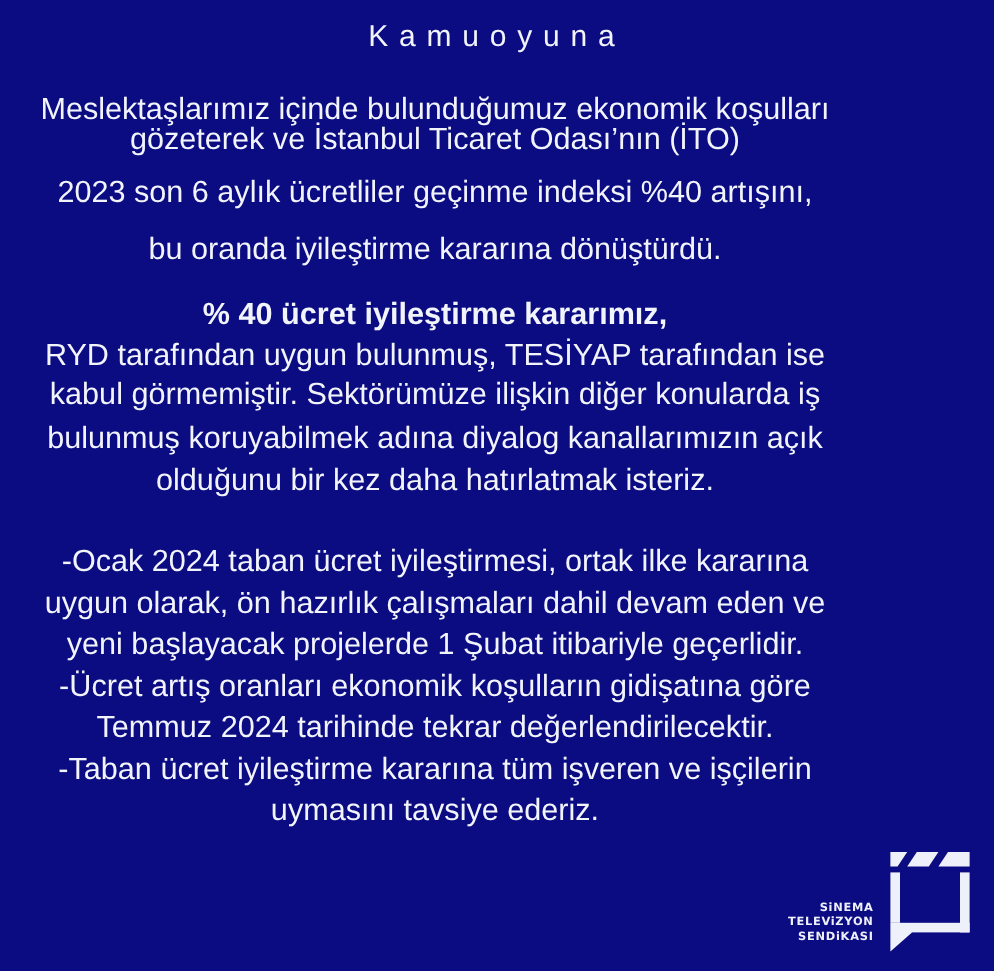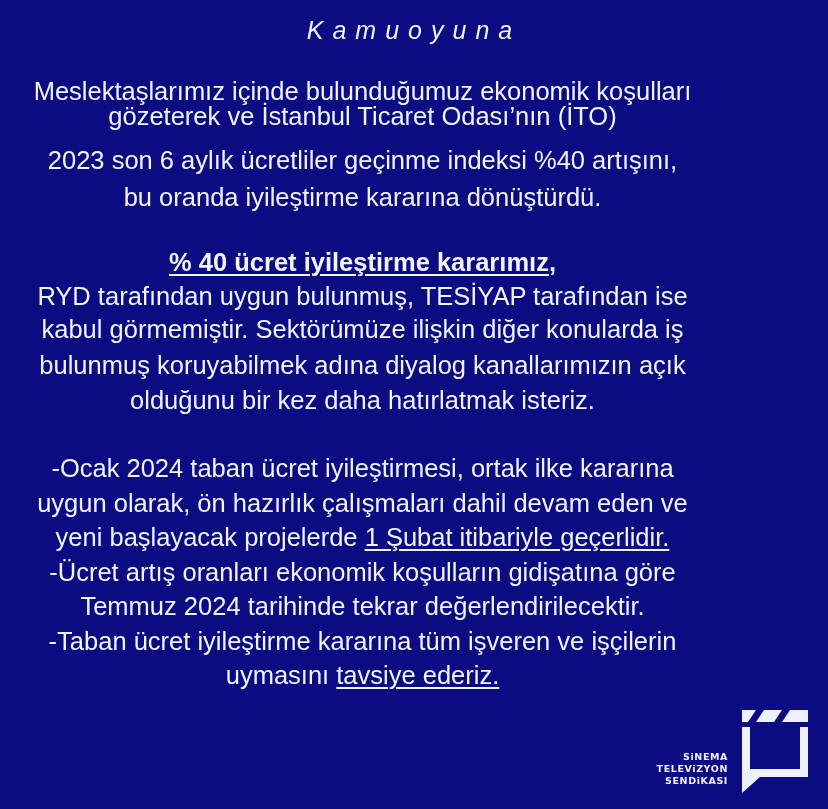--- a/index.html
+++ b/index.html
@@ -7,45 +7,44 @@
       width:828px; height:809px; overflow:hidden;
       background:#0b0b82;
       color:#f2f4fb;
       font-family:"Liberation Sans", sans-serif;
       position:relative;
     }
     .title {
       position:absolute; top:14px; left:0; width:828px;
       text-align:center; font-size:25px; letter-spacing:9px;
       line-height:32px;
-      font-style:italic;
     }
     .line {
       position:absolute; left:0; width:725px; text-align:center;
       font-size:25.5px; line-height:32px; white-space:nowrap;
     }
-    .u { text-decoration:underline; text-underline-offset:3px; text-decoration-thickness:1.5px; }
+    .u { text-underline-offset:3px; text-decoration-thickness:1.5px; }
     .b { font-weight:bold; }
     .logo { position:absolute; left:668px; top:700px; width:180px; height:105px; }
     .logo-text {
       position:absolute; right:120px; font-family:"DejaVu Sans", sans-serif;
       font-weight:bold; font-size:9.5px; letter-spacing:0.6px; text-align:right; color:#eef1fa;
       line-height:12px;
     }
   </style>
 </head>
 <body>
 
 <div class="title">Kamuoyuna</div>
 
 <div>
   <div class="line" style="top:75px">Meslektaşlarımız içinde bulunduğumuz ekonomik koşulları</div>
   <div class="line" style="top:100px">gözeterek ve İstanbul Ticaret Odası’nın (İTO)</div>
   <div class="line" style="top:144px">2023 son 6 aylık ücretliler geçinme indeksi %40 artışını,</div>
-  <div class="line" style="top:181px">bu oranda iyileştirme kararına dönüştürdü.</div>
+  <div class="line" style="top:192px">bu oranda iyileştirme kararına dönüştürdü.</div>
 </div>
 
 <div class="line b" style="top:246px">
   <span class="u">% 40 ücret iyileştirme kararımız</span><span>,</span>
 </div>
 
 <div>
   <div class="line" style="top:280px">RYD tarafından uygun bulunmuş, TESİYAP tarafından ise</div>
   <div class="line" style="top:313px">kabul görmemiştir. Sektörümüze ilişkin diğer konularda iş</div>
   <div class="line" style="top:349px">bulunmuş koruyabilmek adına diyalog kanallarımızın açık</div>

